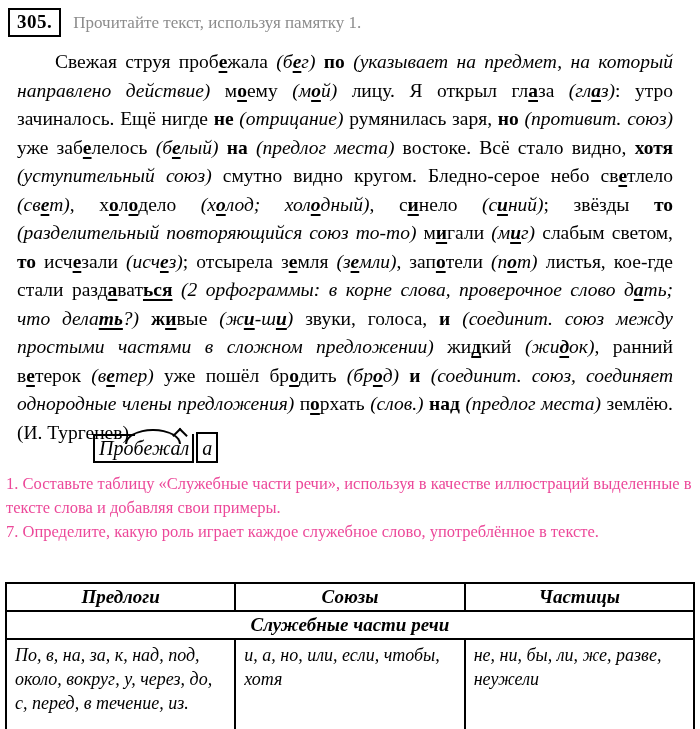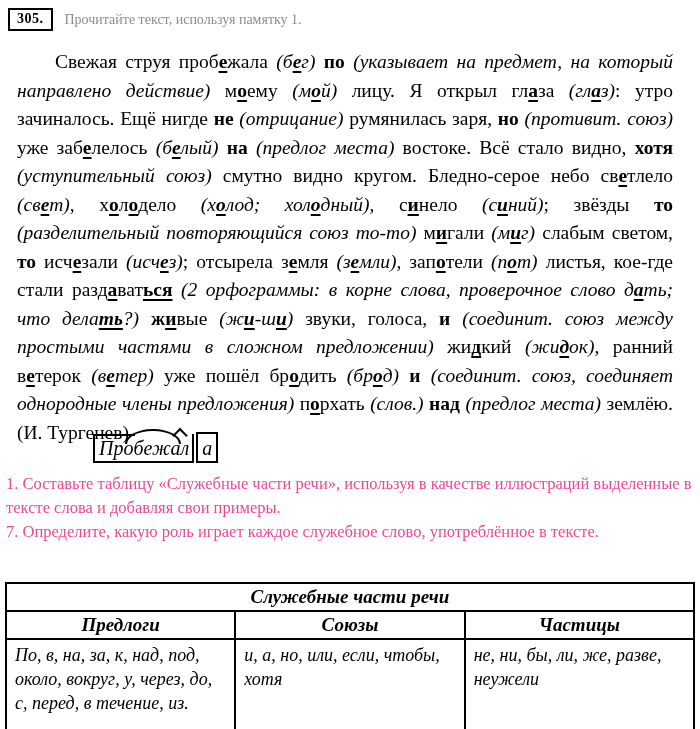--- a/index.html
+++ b/index.html
@@ -5,24 +5,24 @@
   html,body{margin:0;padding:0;}
   body{
     width:700px;height:729px;
     background:#ffffff;color:#000;
     font-family:"Liberation Serif","DejaVu Serif",serif;
     position:relative;overflow:hidden;
   }
   
   .ex-header{position:absolute;left:8px;top:8px;display:flex;align-items:center;gap:12px;}
   .ex-number{
-    border:2.5px solid #000;font-weight:bold;font-size:14px;
+    border:2.5px solid #000;font-weight:bold;font-size:19px;
     padding:1px 7px 2px 7px;letter-spacing:.5px;
   }
-  .instruction{color:#8c8c8c;font-size:14px;}
+  .instruction{color:#8c8c8c;font-size:17px;}
   
   .passage{
     position:absolute;left:17px;top:48px;width:656px;
     font-size:19.5px;line-height:28.5px;text-align:justify;text-indent:38px;
   }
   .passage span.b{font-weight:bold;}
   .passage span.i{font-style:italic;}
   .passage span.u{
     font-weight:bold;
     text-decoration:underline;
@@ -99,26 +99,26 @@
 
 <div class="tasks">
   <p class="task">1. Составьте таблицу «Служебные части речи», используя в качестве иллюстраций выделенные в тексте слова и добавляя свои примеры.</p>
   <p class="task">7. Определите, какую роль играет каждое служебное слово, употреблённое в тексте.</p>
 </div>
 
 <div class="pos-table-wrap">
   <table class="pos">
     <tbody>
         <tr>
-      <td class="pos-title" colspan="3">Служебные части речи</td>
-    </tr>
-    <tr>
       <th>Предлоги</th>
       <th>Союзы</th>
       <th>Частицы</th>
+    </tr>
+    <tr>
+      <td class="pos-title" colspan="3">Служебные части речи</td>
     </tr>
     <tr>
       <td class="cell">По, в, на, за, к, над, под, около, вокруг, у, через, до, с, перед, в течение, из.</td>
       <td class="cell">и, а, но, или, если, чтобы, хотя</td>
       <td class="cell">не, ни, бы, ли, же, разве, неужели</td>
     </tr>
   </tbody>
     </table>
 </div>
 

